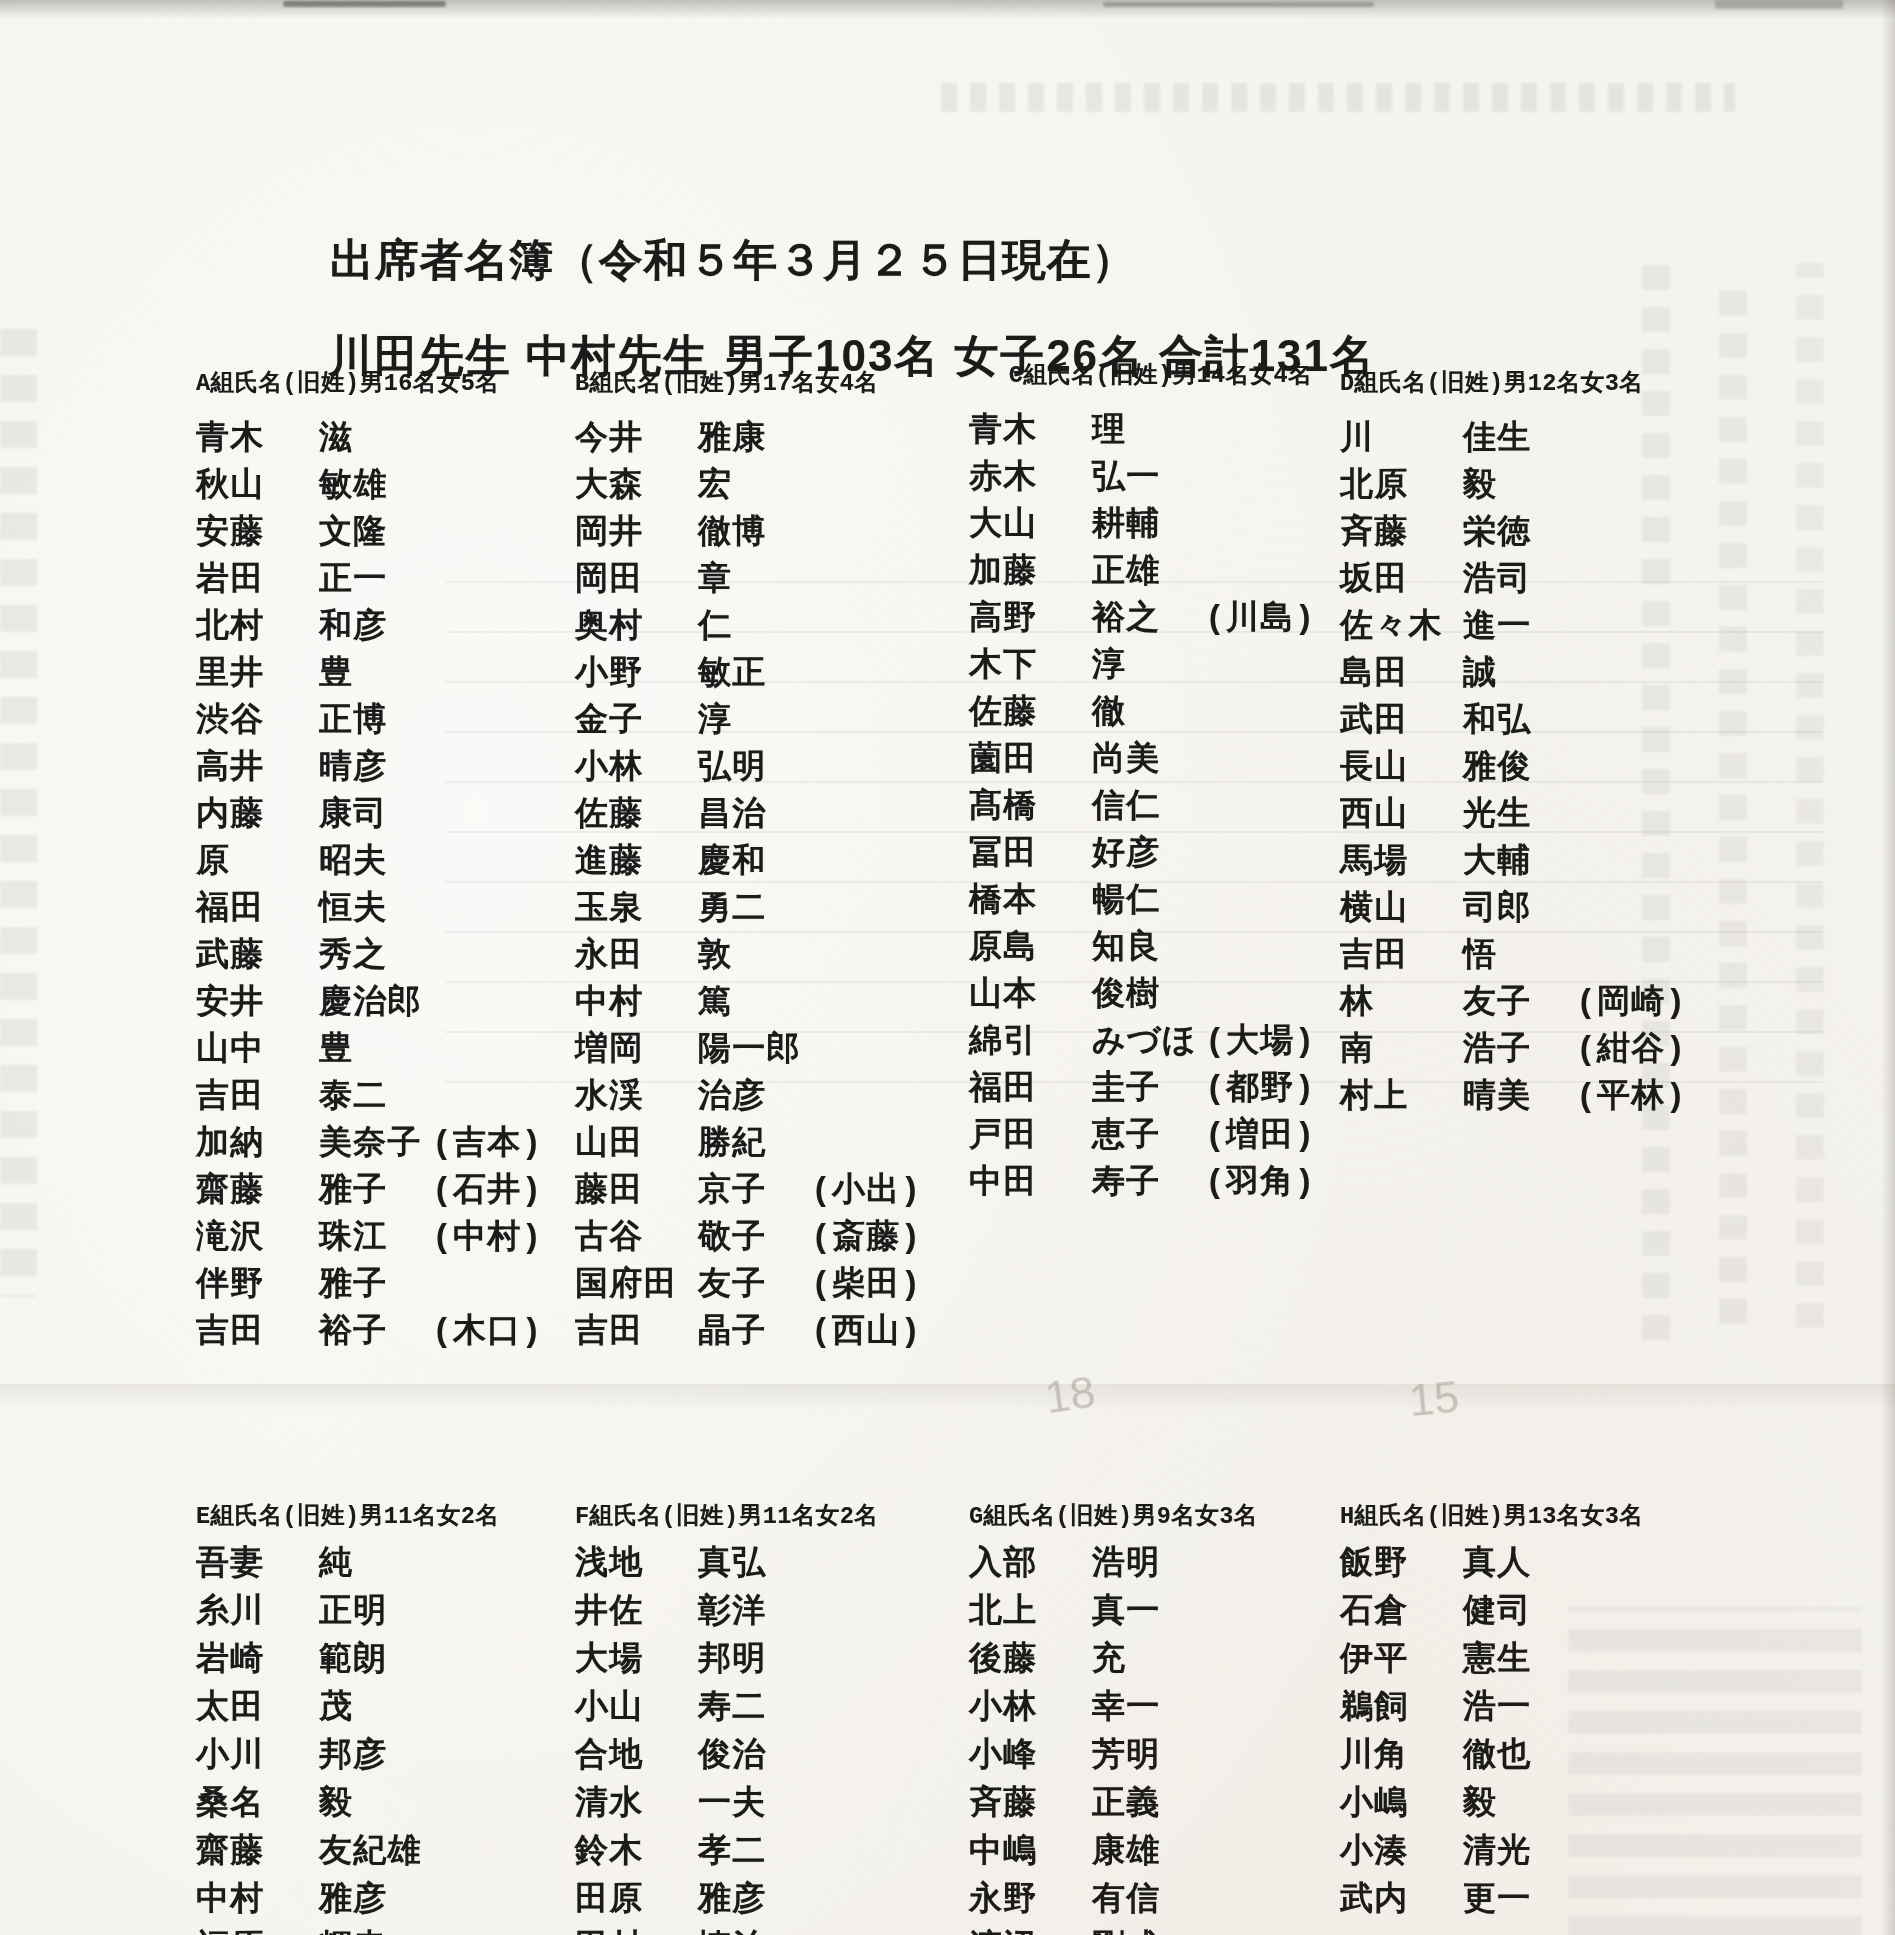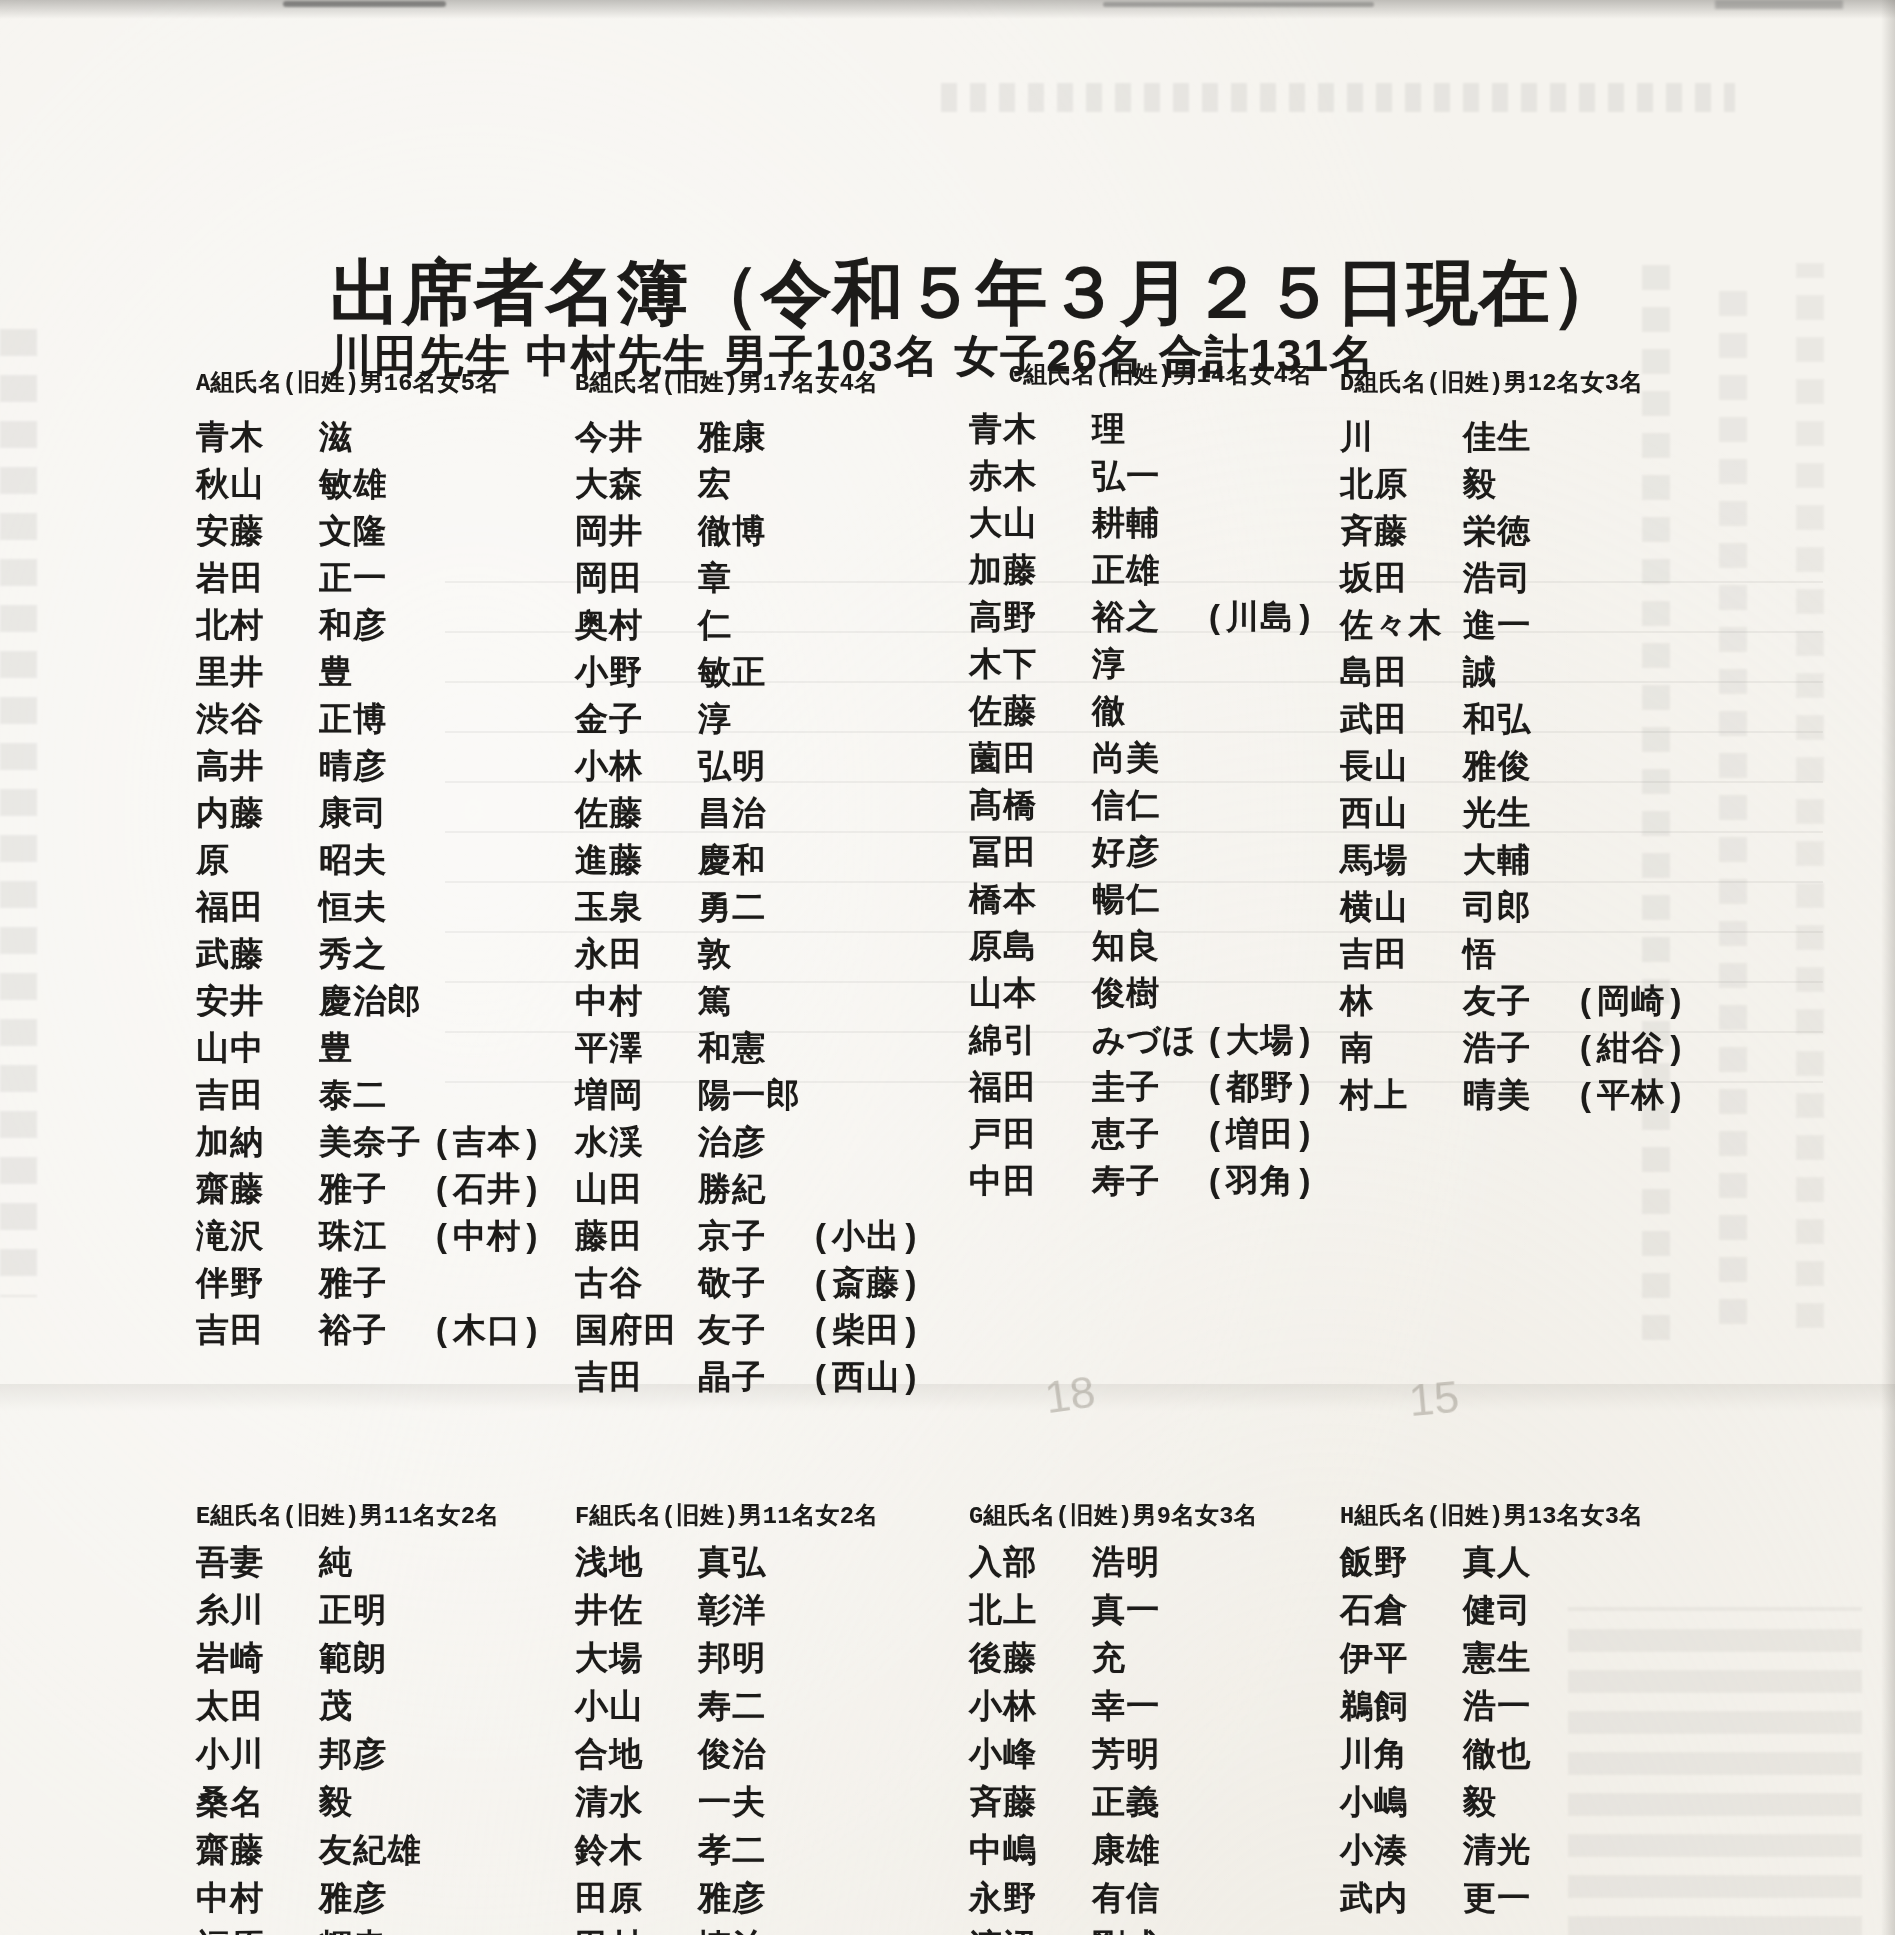--- a/index.html
+++ b/index.html
@@ -8,21 +8,21 @@
     font-family:"Liberation Sans","DejaVu Sans",sans-serif;color:#1c1b19;
     background:
       radial-gradient(ellipse at 25% 30%, rgba(255,255,255,.55), transparent 55%),
       radial-gradient(ellipse at 70% 80%, rgba(236,232,223,.5), transparent 60%),
       #f5f3ee;
   }
   .abs{position:absolute;}
   
   .doc-title{position:absolute;font-weight:bold;white-space:nowrap;line-height:1;
     text-shadow:0 0 0.8px rgba(25,25,25,.35);}
-  #title{left:330px;top:209px;font-size:71px;letter-spacing:0.8px;}
+  #title{left:330px;top:209px;font-size:44px;letter-spacing:0.8px;}
   #subtitle{left:328px;top:297px;font-size:44px;letter-spacing:1.9px;}
   
   .group{position:absolute;width:383px;font-family:Liberation Mono, monospace;}
   .g-header{font-size:23.6px;font-weight:bold;white-space:nowrap;letter-spacing:0.4px;
     line-height:1;text-shadow:0 0 0.4px rgba(25,25,25,.4);}
   .top{--pitch:47px;}
   .bottom{--pitch:48px;}
   .top .rows{margin-top:20px;}
   .bottom .rows{margin-top:11.6px;}
   .row{position:relative;height:var(--pitch);}
@@ -235,24 +235,20 @@
       </div>
       <div class="row">
         <span class="m-last">永田</span>
         <span class="m-first">敦</span>
       </div>
       <div class="row">
         <span class="m-last">中村</span>
         <span class="m-first">篤</span>
       </div>
       <div class="row">
-        <span class="m-last">平澤</span>
-        <span class="m-first">和憲</span>
-      </div>
-      <div class="row">
         <span class="m-last">増岡</span>
         <span class="m-first">陽一郎</span>
       </div>
       <div class="row">
         <span class="m-last">水渓</span>
         <span class="m-first">治彦</span>
       </div>
       <div class="row">
         <span class="m-last">山田</span>
         <span class="m-first">勝紀</span>

